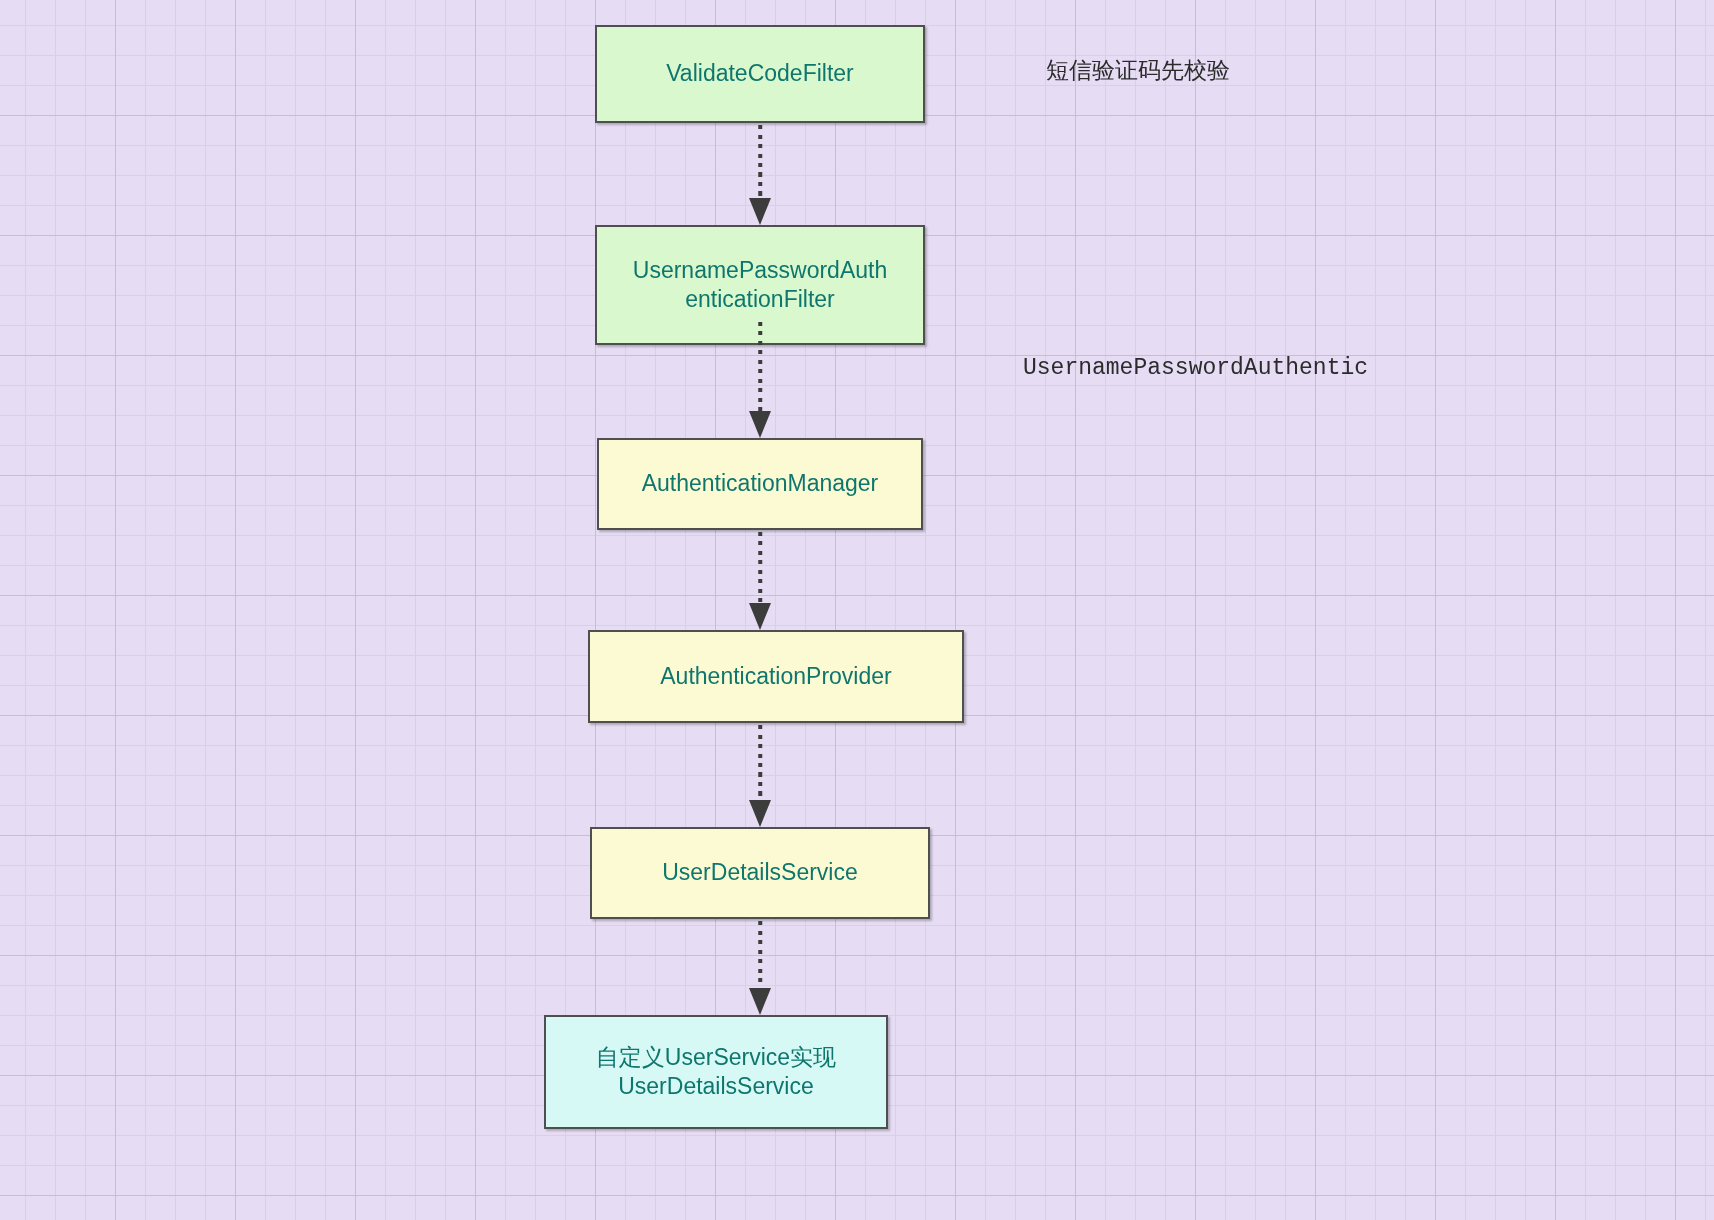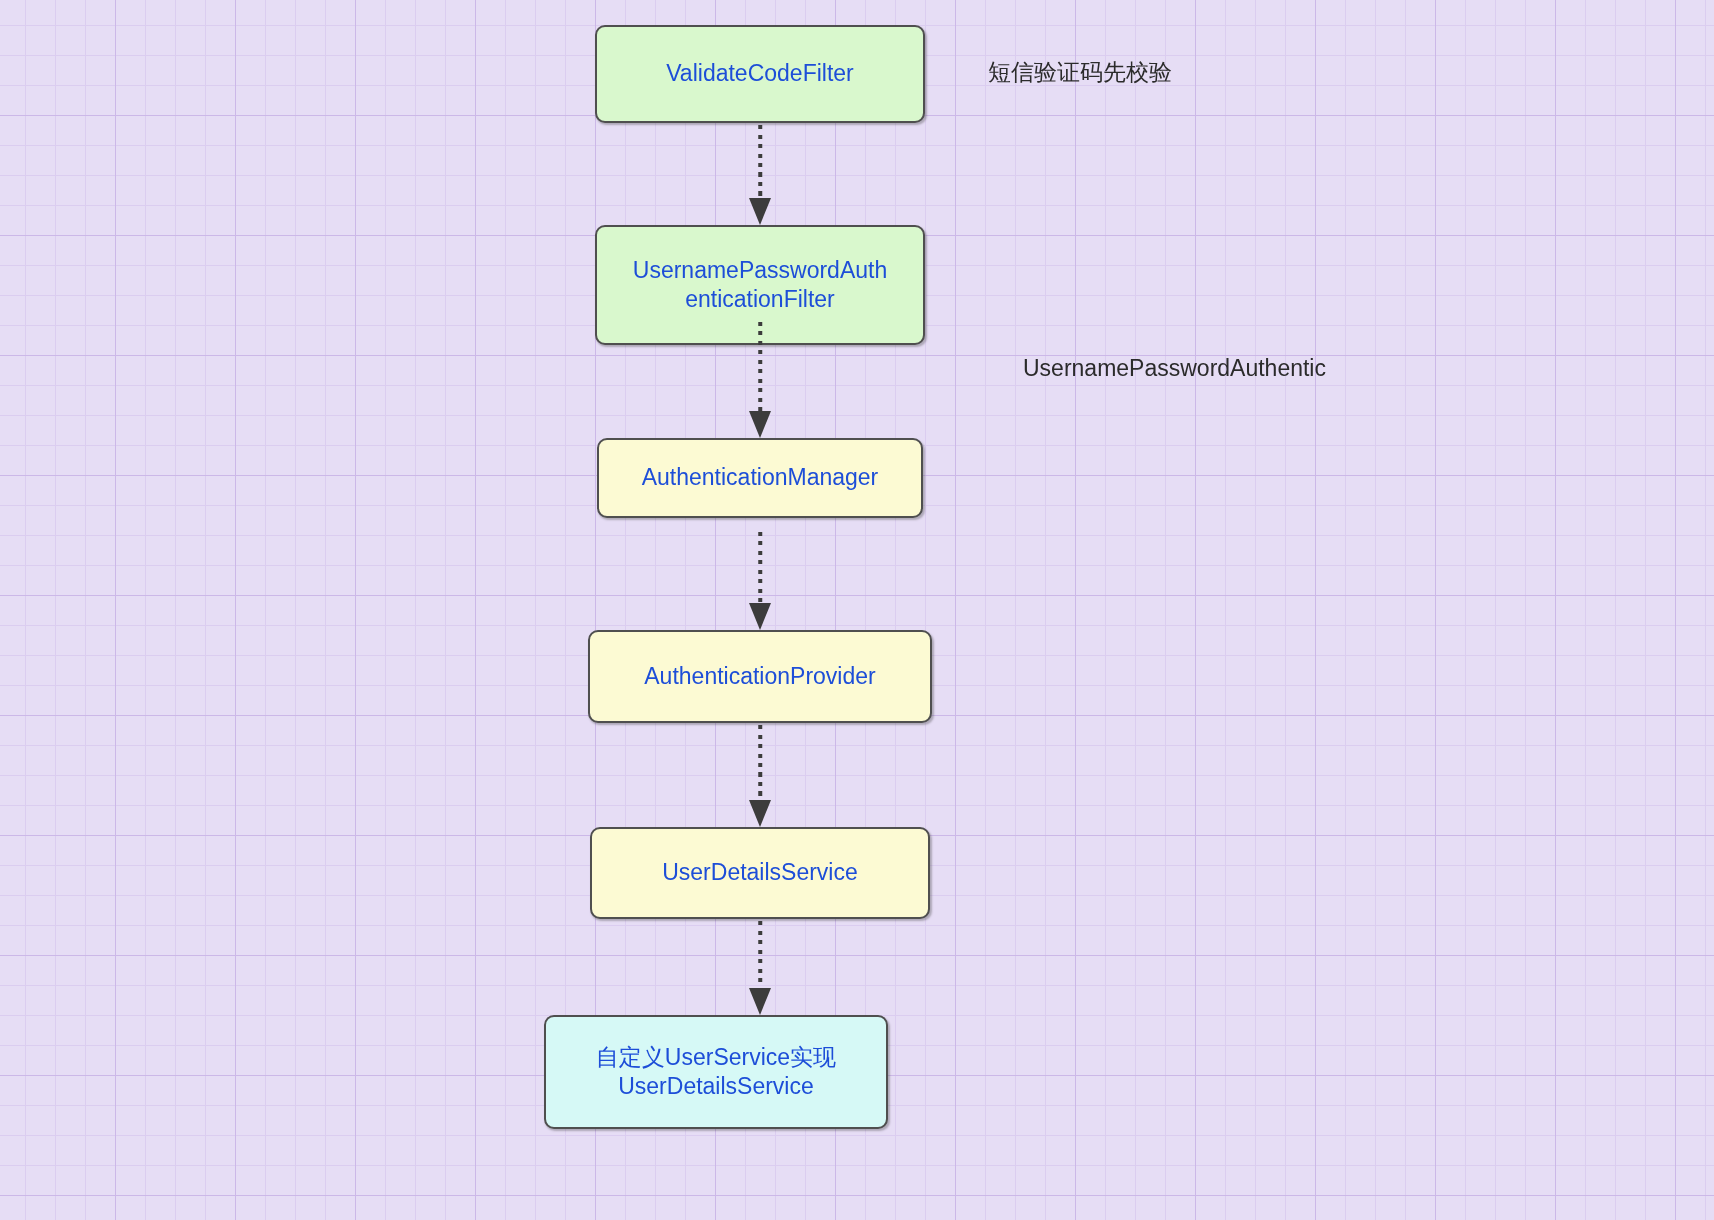--- a/index.html
+++ b/index.html
@@ -10,33 +10,33 @@
     background-image:
       linear-gradient(to right,#ccb8e8 1px,transparent 1px),
       linear-gradient(to bottom,#ccb8e8 1px,transparent 1px),
       linear-gradient(to right,#dbcdf0 1px,transparent 1px),
       linear-gradient(to bottom,#dbcdf0 1px,transparent 1px);
     background-size:120px 120px,120px 120px,30px 30px,30px 30px;
     background-position:-5px -5px;
   }
   .node{
     position:absolute;box-sizing:border-box;
-    border:2.5px solid #4f4f4f;border-radius:10px;
+    border:2.5px solid #4f4f4f;border-radius:0;
     display:flex;flex-direction:column;align-items:center;justify-content:center;
-    text-align:center;font-size:23px;color:#1d4ed8;line-height:1.28;
+    text-align:center;font-size:23px;color:#0f766e;line-height:1.28;
     box-shadow:1.5px 2px 2px rgba(70,70,70,0.35);
   }
   .node span{display:block;white-space:nowrap;}
   .green{background:#d9f8cd}
   .yellow{background:#fcfad3}
   .cyan{background:#d6f9f6}
   .n1{left:595px;top:25px;width:330px;height:98px}
   .n2{left:595px;top:225px;width:330px;height:120px}
-  .n3{left:597px;top:438px;width:326px;height:80px}
-  .n4{left:588px;top:630px;width:344px;height:93px}
+  .n3{left:597px;top:438px;width:326px;height:92px}
+  .n4{left:588px;top:630px;width:376px;height:93px}
   .n5{left:590px;top:827px;width:340px;height:92px}
   .n6{left:544px;top:1015px;width:344px;height:114px}
 
   .arrow{position:absolute;left:760px;width:24px;transform:translateX(-50%);}
   .arrow .line{
     position:absolute;left:50%;transform:translateX(-50%);
     top:2px;bottom:24px;width:3.5px;
     background:repeating-linear-gradient(to bottom,#3c3c3c 0 4px,transparent 4px 9.5px);
   }
   .arrow .head{
@@ -46,21 +46,21 @@
     border-top:27px solid #3c3c3c;
   }
   .a1{top:123px;height:102px}
   .a2{top:320px;height:118px}
   .a3{top:530px;height:100px}
   .a4{top:723px;height:104px}
   .a5{top:919px;height:96px}
 
   .annotation{
     position:absolute;font-size:23px;color:#2b2b2b;
-    line-height:29px;font-weight:400;
+    text-align:center;line-height:29px;font-weight:400;font-family:Liberation Mono, monospace;
   }
   .annotation span{display:block;white-space:nowrap;}
   .ann1{left:988px;top:58px;width:300px}
   .ann2{left:1023px;top:354px;width:340px}
   .ann3{left:958px;top:1148px;width:340px}
 </style>
 </head>
 <body>
 
 <div class="canvas">

